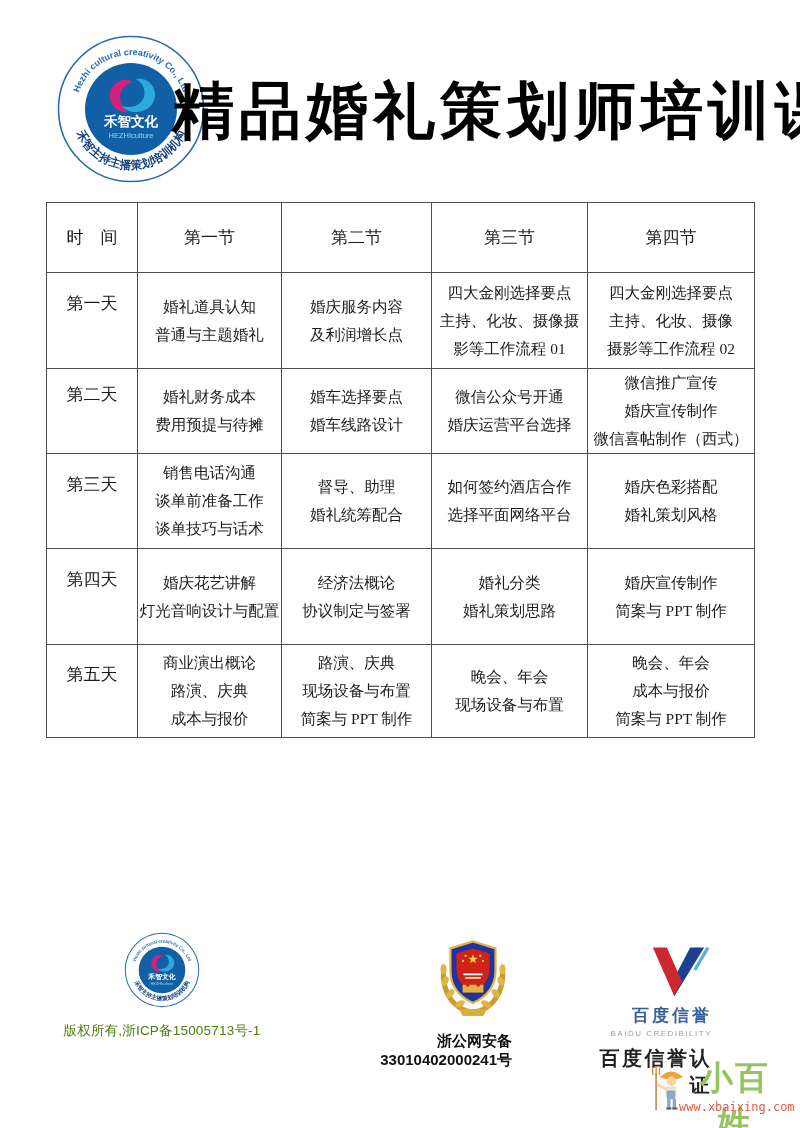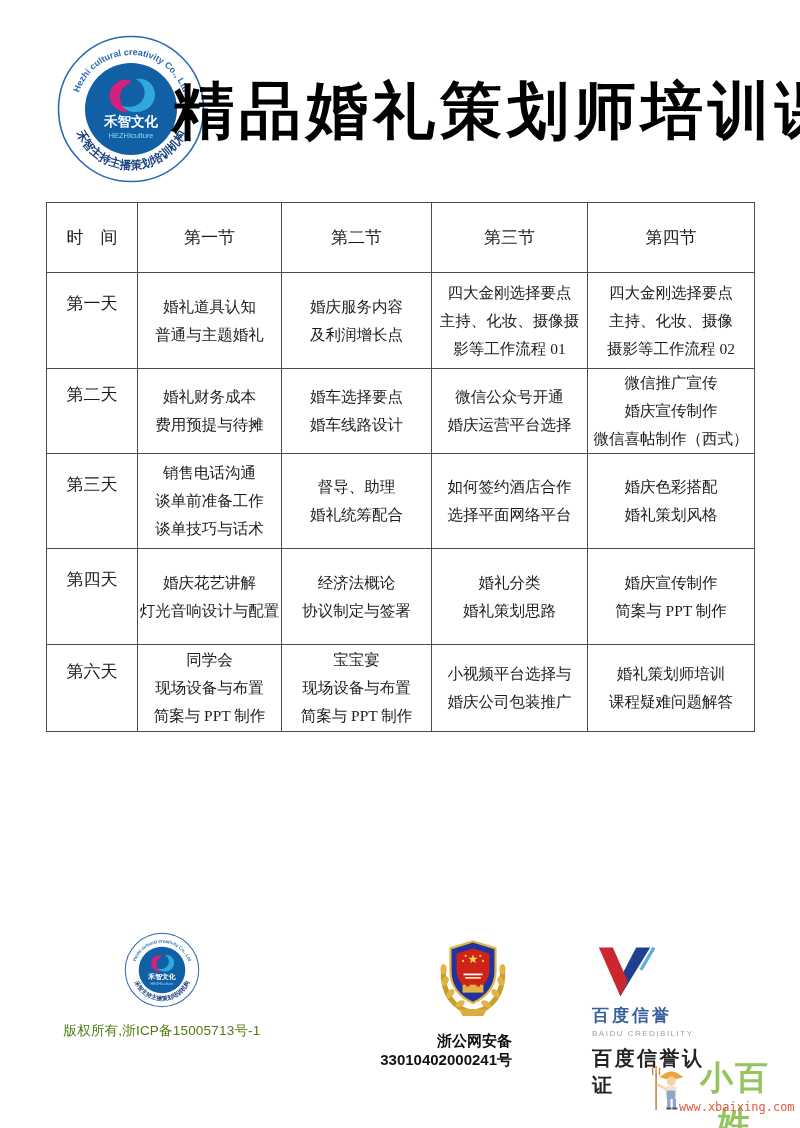--- a/index.html
+++ b/index.html
@@ -30,21 +30,21 @@
   .sched .day{font-size:17px;padding-bottom:34px;}
   .sched .cell{font-size:15.5px;line-height:28px;white-space:pre-line;}
   .sched tr.r1{height:96px;} .sched tr.r2{height:78px;} .sched tr.r3{height:95px;}
   .sched tr.r4{height:96px;} .sched tr.r5{height:93px;} .sched tr.r6{height:87px;}
   .w-time{width:91px;} .w-s1{width:144px;} .w-s2{width:150px;} .w-s3{width:156px;} .w-s4{width:167px;}
   
   .f-left{position:absolute;left:62px;top:932px;width:200px;text-align:center;}
   .f-left .copyright{margin-top:10px;font-size:13.5px;color:#4d7c0f;letter-spacing:0.2px;}
   .f-center{position:absolute;left:322px;top:936px;width:190px;text-align:right;}
   .f-center .record{margin-top:10px;font-size:15px;font-weight:bold;color:#111;}
-  .f-right{position:absolute;left:592px;top:942px;width:120px;text-align:left;}
+  .f-right{position:absolute;left:592px;top:942px;width:120px;text-align:right;}
   .f-right .bd-name{font-size:17px;color:#38609c;letter-spacing:3px;font-weight:bold;margin-top:2px;}
   .f-right .bd-sub{font-size:8px;color:#9aa2ab;letter-spacing:1.5px;margin-top:2px;}
   .f-right .bd-cert{font-size:20px;font-weight:bold;color:#222;letter-spacing:2.5px;margin-top:7px;}
   
   .wm{position:absolute;left:651px;top:1056px;width:134px;height:66px;}
   .wm .mascot{position:absolute;left:0;top:6px;}
   .wm .wm-name{
     position:absolute;left:34px;top:0;width:100px;text-align:center;
     font-family:"Liberation Serif","DejaVu Serif",serif;
     font-size:33px;font-weight:bold;color:#95c45f;letter-spacing:2px;
@@ -140,32 +140,33 @@
       <td class="day">第四天</td>
       <td class="cell">婚庆花艺讲解
 灯光音响设计与配置</td>
       <td class="cell">经济法概论
 协议制定与签署</td>
       <td class="cell">婚礼分类
 婚礼策划思路</td>
       <td class="cell">婚庆宣传制作
 简案与 PPT 制作</td>
     </tr>
-    <tr class="r6">
-      <td class="day">第六天</td>
-      <td class="cell">同学会
+    <tr class="r5">
+      <td class="day">第五天</td>
+      <td class="cell">商业演出概论
+路演、庆典
+成本与报价</td>
+      <td class="cell">路演、庆典
 现场设备与布置
 简案与 PPT 制作</td>
-      <td class="cell">宝宝宴
-现场设备与布置
+      <td class="cell">晚会、年会
+现场设备与布置</td>
+      <td class="cell">晚会、年会
+成本与报价
 简案与 PPT 制作</td>
-      <td class="cell">小视频平台选择与
-婚庆公司包装推广</td>
-      <td class="cell">婚礼策划师培训
-课程疑难问题解答</td>
     </tr>
   </tbody>
 </table>
 
 <div class="f-left">
   <svg viewBox="0 0 150 150" width="76" height="76">
     <defs>
       <path id="arcTopB" d="M 20,76 A 55,55 0 0 1 130,76"></path>
       <path id="arcBotB" d="M 16,76 A 59,59 0 0 0 134,76"></path>
     </defs>

